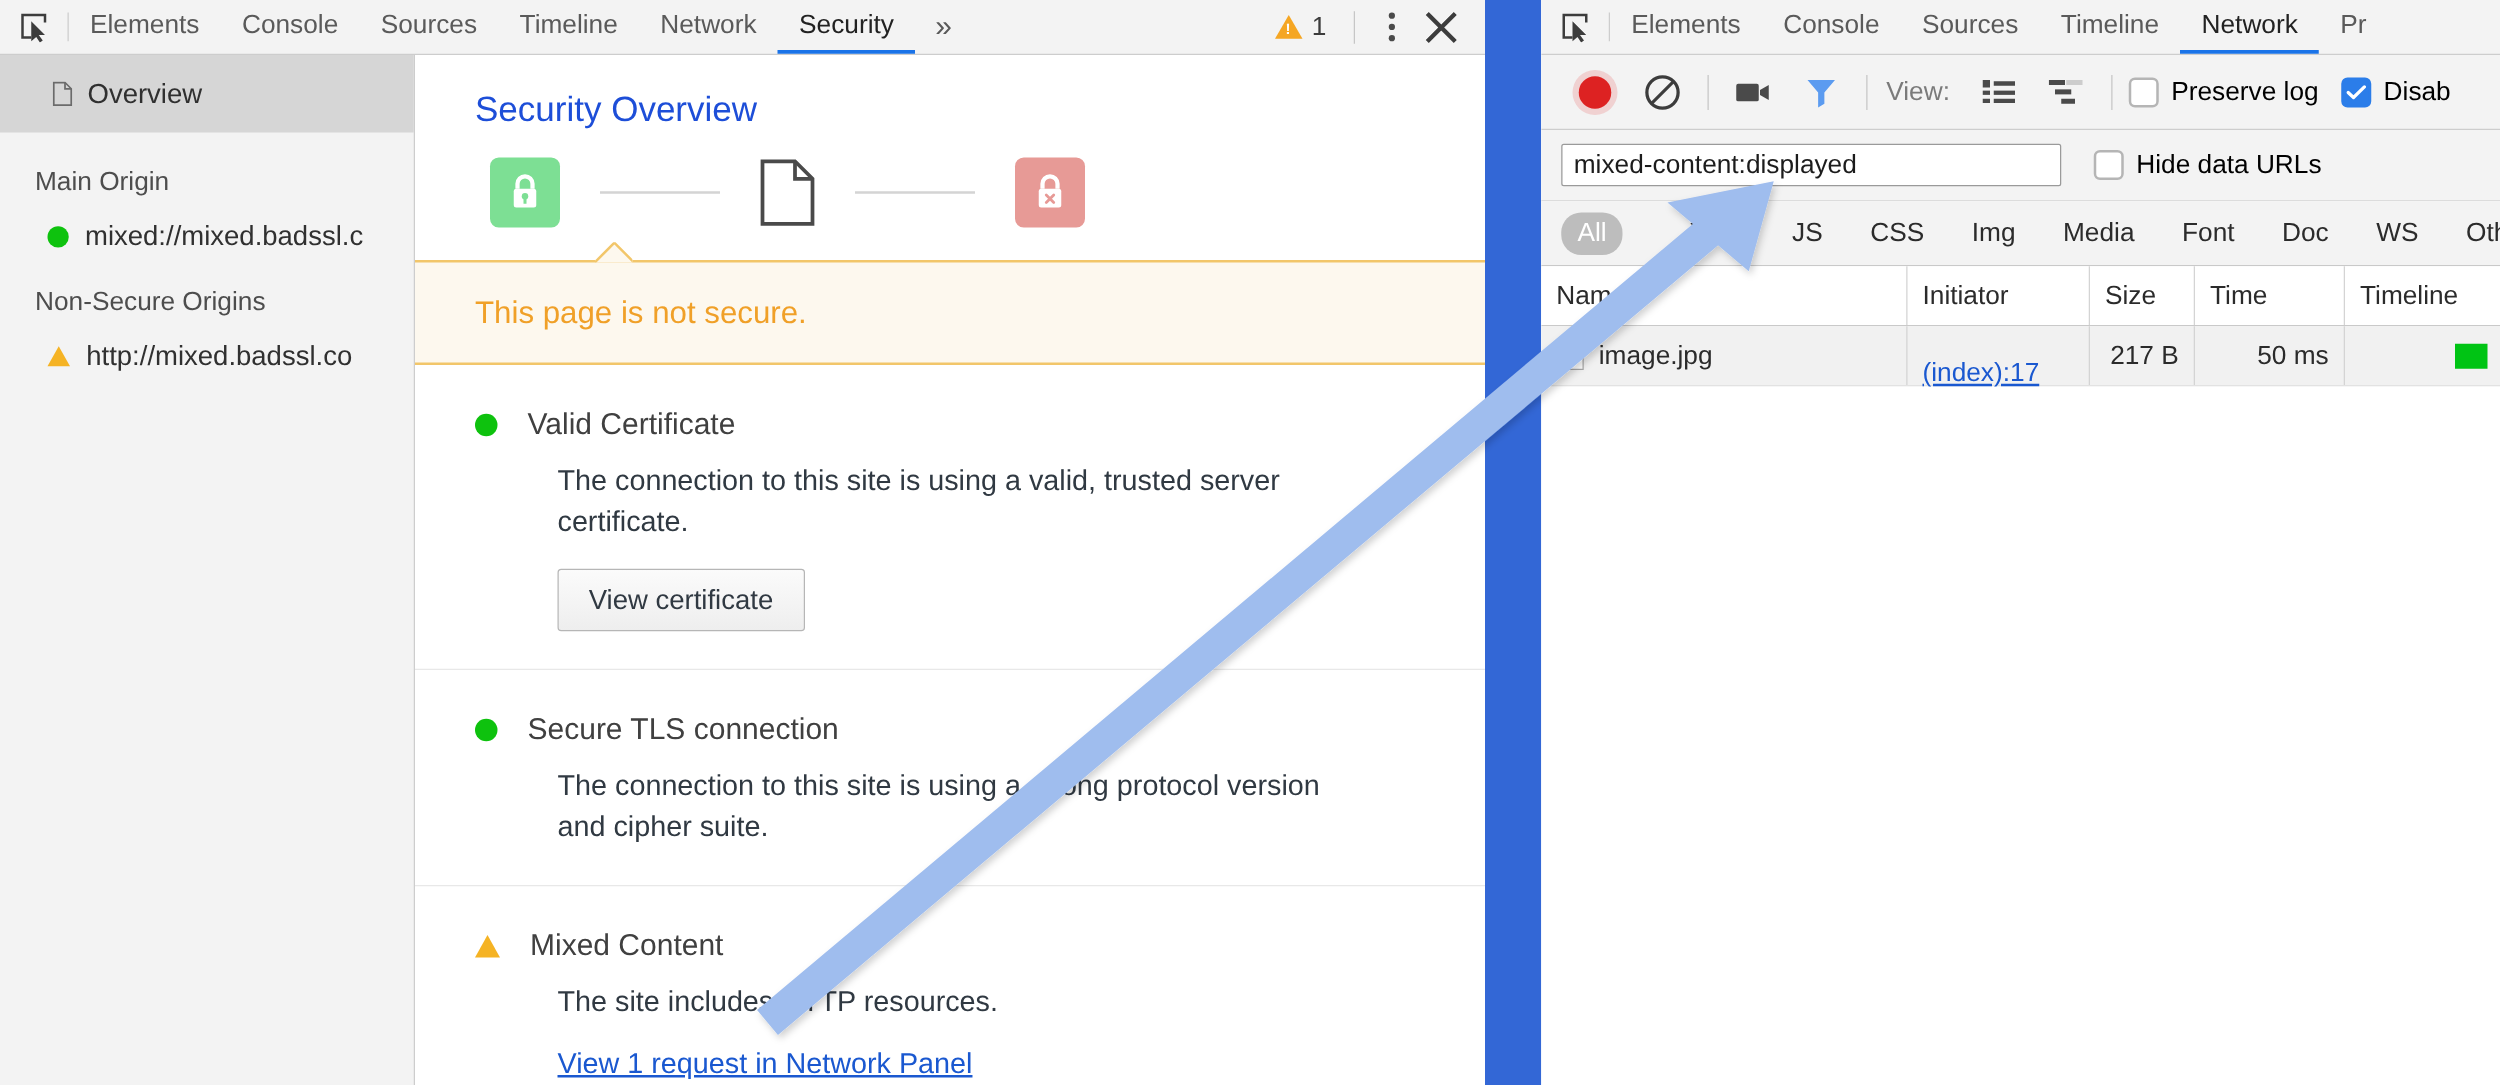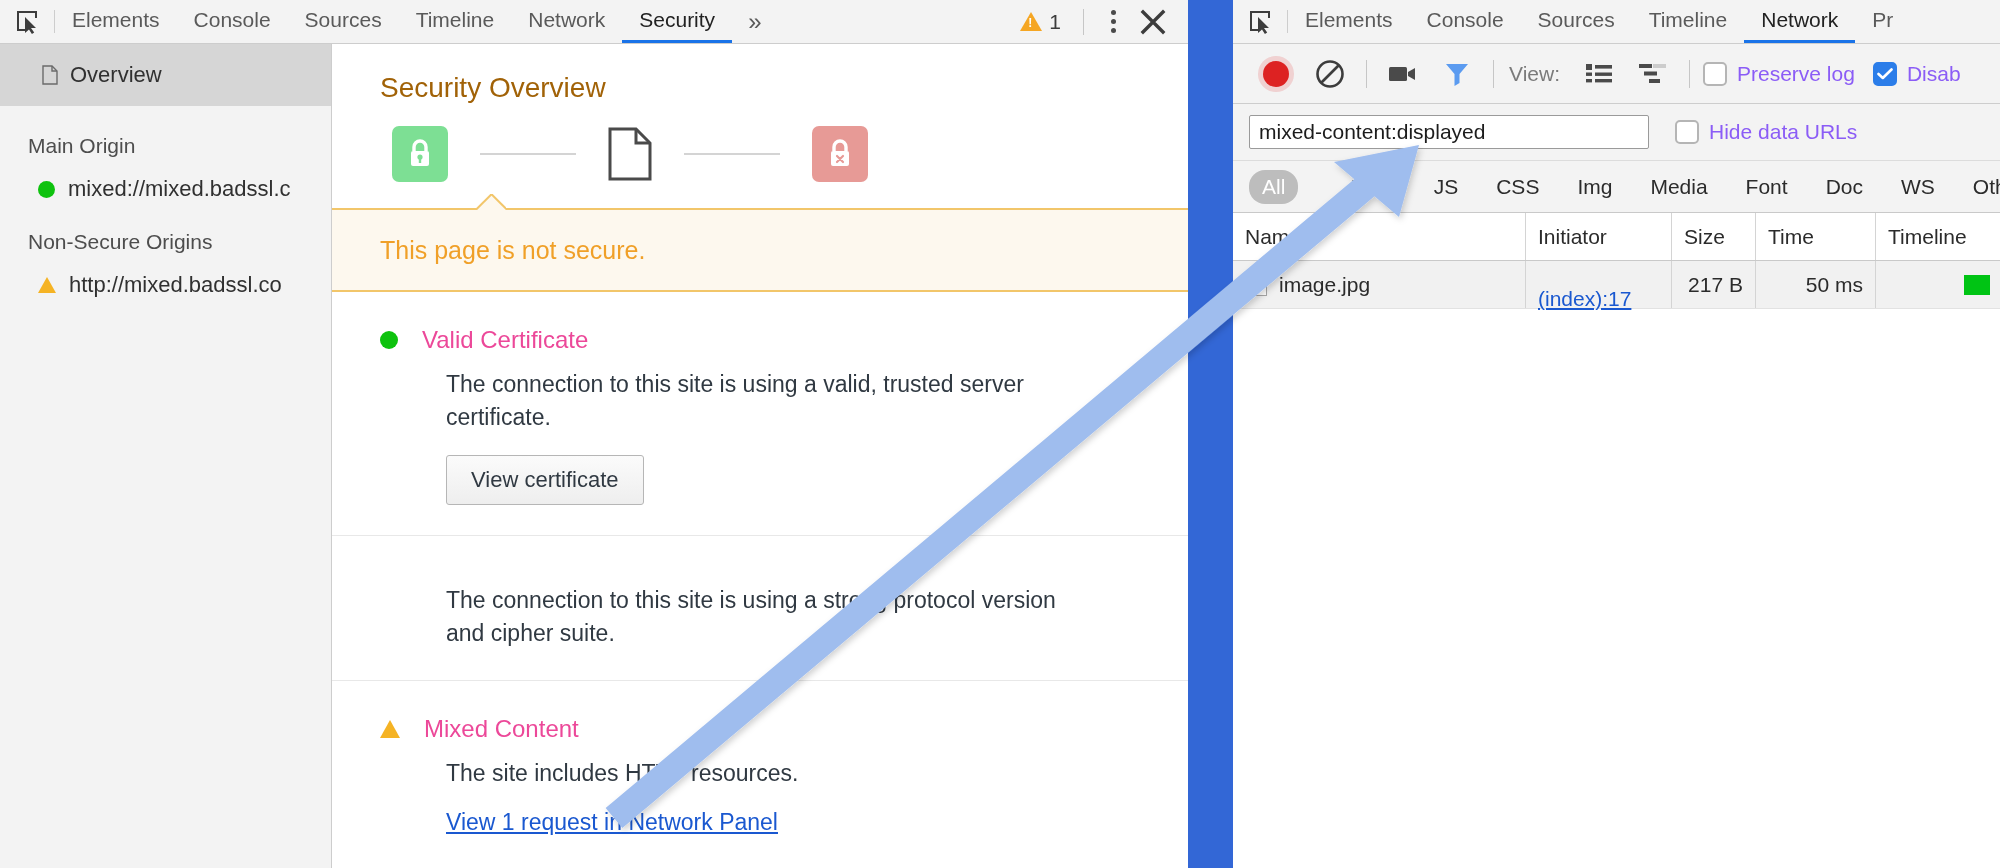--- a/index.html
+++ b/index.html
@@ -95,21 +95,21 @@
     width: 0; height: 0; flex: 0 0 18px;
     border-left: 9px solid transparent; border-right: 9px solid transparent;
     border-bottom: 16px solid #f5b324;
   }
 
   
   .main {
     flex: 1; background: #fff; position: relative; overflow: hidden;
   }
   .sec-title {
-    font-size: 28px; color: #a16207; padding: 28px 0 0 48px; font-weight: normal;
+    font-size: 28px; color: #1d4ed8; padding: 28px 0 0 48px; font-weight: normal;
   }
   .lockrow {
     display: flex; align-items: center; padding: 22px 0 0 60px; gap: 0;
   }
   .lock-box {
     width: 56px; height: 56px; border-radius: 7px;
     display: flex; align-items: center; justify-content: center;
   }
   .lock-green { background: #7ddf94; }
   .lock-red { background: #e79a96; }
@@ -135,21 +135,21 @@
 
   .secrow { padding: 34px 0 30px 48px; border-bottom: 1px solid #e8e8e8; }
   .secrow.last { border-bottom: none; }
   .secrow-head { display: flex; align-items: center; gap: 24px; }
   .sec-dot { width: 18px; height: 18px; border-radius: 50%; background: #0ec20e; flex:0 0 18px; }
   .sec-tri {
     width: 0; height: 0; flex: 0 0 20px;
     border-left: 10px solid transparent; border-right: 10px solid transparent;
     border-bottom: 18px solid #f5b324;
   }
-  .sec-head-label { font-size: 24px; color: #ec4899; }
+  .sec-head-label { font-size: 24px; color: #404040; }
   .sec-desc {
     font-size: 23px; color: #303942; line-height: 1.45;
     padding-left: 66px; padding-top: 14px; max-width: 720px;
   }
   .viewcert-btn {
     margin: 20px 0 0 66px; padding: 11px 24px;
     font-size: 22px; color: #303942;
     background: linear-gradient(#fbfbfb, #eeeeee);
     border: 1px solid #b6b6b6; border-radius: 3px; cursor: pointer;
     font-family: "Liberation Sans", sans-serif;
@@ -186,21 +186,21 @@
   .view-label { font-size: 21px; color: #7a7a7a; margin: 0 12px 0 6px; }
   .cbox-wrap { display: flex; align-items: center; gap: 10px; cursor: pointer; margin-left: 4px; white-space: nowrap; }
   .cbox {
     width: 24px; height: 24px; border: 2px solid #b5b5b5; border-radius: 5px;
     background: #fff; flex: 0 0 24px;
   }
   .cbox.checked {
     background: #2b7de9; border-color: #2b7de9;
     display: flex; align-items: center; justify-content: center;
   }
-  .cbox-label { font-size: 21px; color: #8b5cf6; }
+  .cbox-label { font-size: 21px; color: #000000; }
 
   .filter-bar {
     height: 57px; background: #f3f3f3; border-bottom: 1px solid #dcdcdc;
     display: flex; align-items: center; padding-left: 16px; gap: 22px;
   }
   .filter-input {
     width: 400px; height: 34px; border: 1px solid #9a9a9a; border-radius: 2px;
     background: #fff; font-size: 21px; color: #1c1c1c; padding: 0 9px;
     font-family: "Liberation Sans", sans-serif;
   }
@@ -374,20 +374,24 @@
         <div class="secrow">
           <div class="secrow-head">
             <span class="sec-dot"></span>
             <span class="sec-head-label">Valid Certificate</span>
           </div>
           <div class="sec-desc">The connection to this site is using a valid, trusted server certificate.</div>
           <button class="viewcert-btn">View certificate</button>
         </div>
 
         <div class="secrow">
+          <div class="secrow-head">
+            <span class="sec-dot"></span>
+            <span class="sec-head-label">Secure TLS connection</span>
+          </div>
           <div class="sec-desc">The connection to this site is using a strong protocol version and cipher suite.</div>
         </div>
 
         <div class="secrow last">
           <div class="secrow-head">
             <span class="sec-tri"></span>
             <span class="sec-head-label">Mixed Content</span>
           </div>
           <div class="sec-desc">The site includes HTTP resources.</div>
           <a class="netlink">View 1 request in Network Panel</a>

